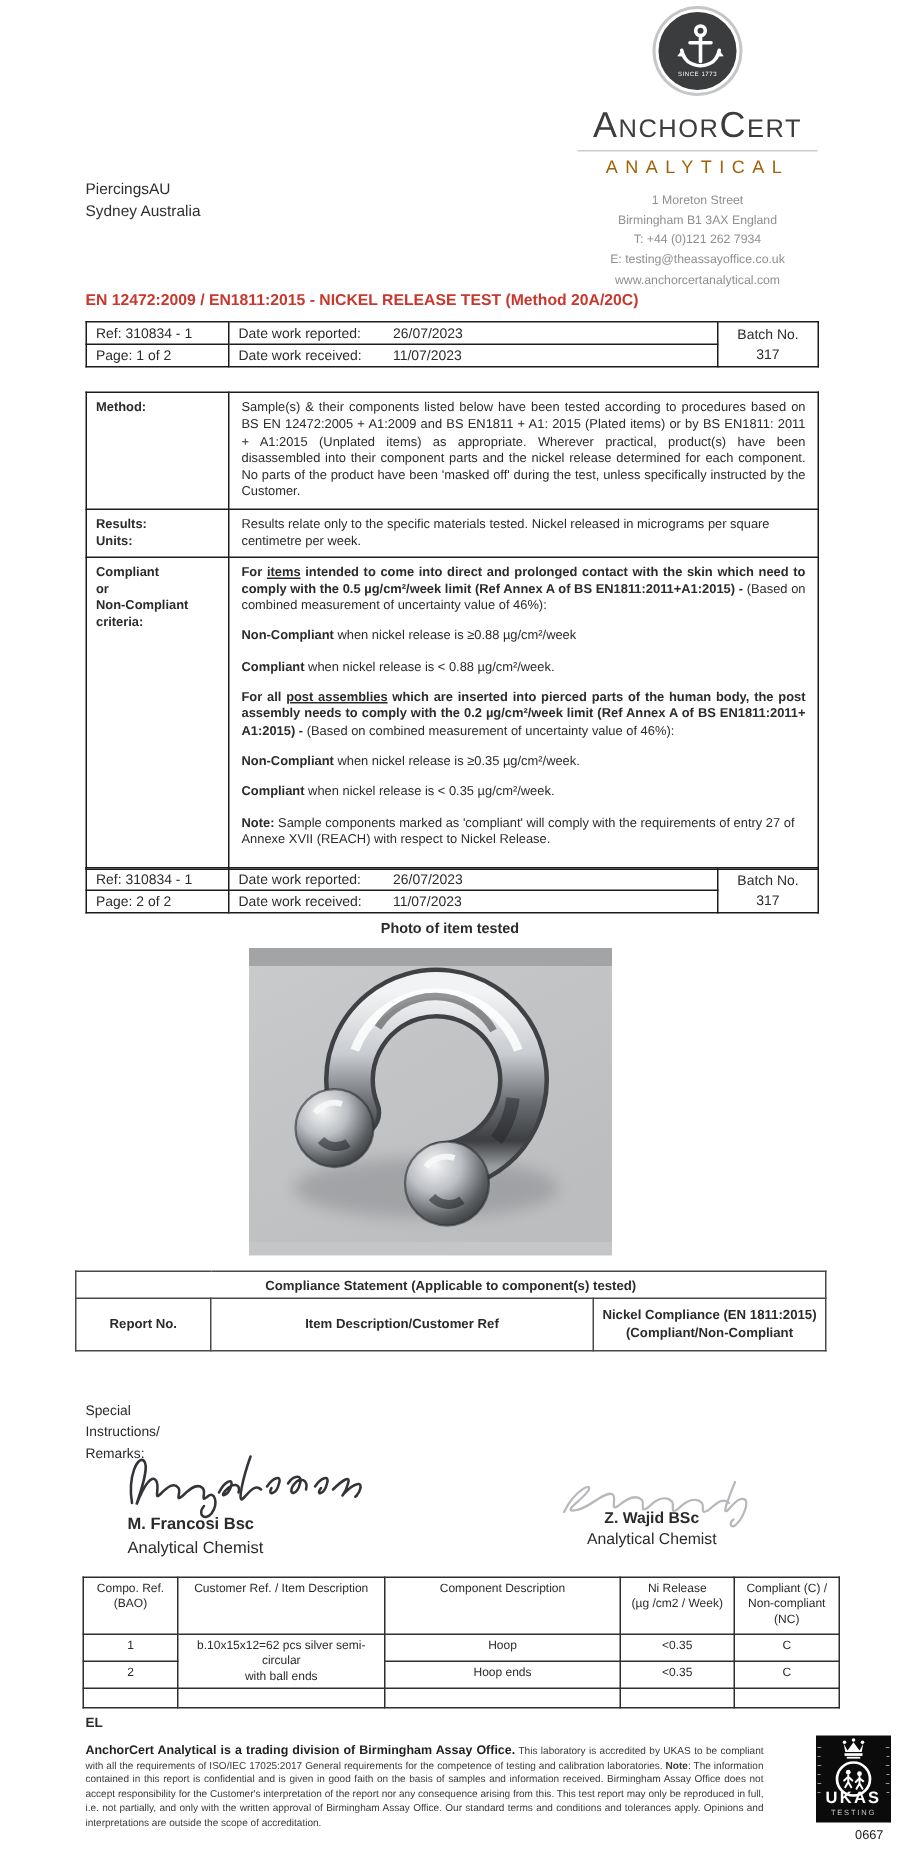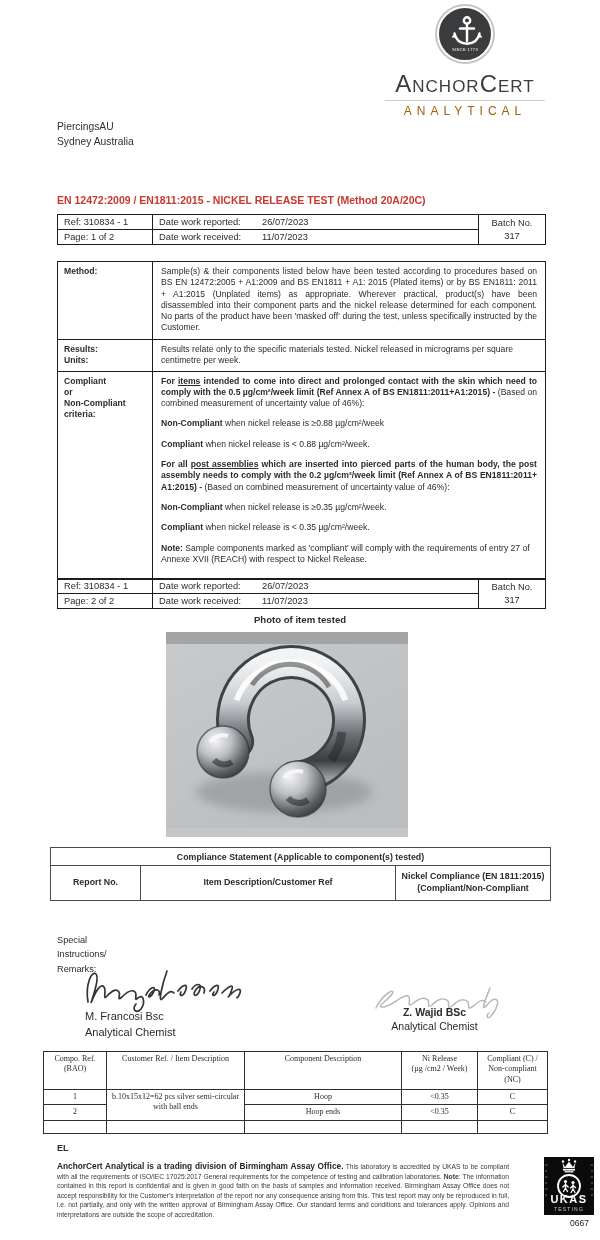--- a/index.html
+++ b/index.html
@@ -47,29 +47,29 @@
   .comp-state { left:50px; top:847px; width:500px; }
   .comp-state td { border:1px solid #4a4a4a; text-align:center; font-size:8.8px; font-weight:bold; padding:2px 4px; vertical-align:middle; overflow:hidden; }
   .comp-state .ttl { height:18px; }
   .comp-state .hdr td { height:35px; line-height:1.35; white-space:pre-line; }
   .comp-state .row td { height:32px; }
   .comp-state .desc { font-size:8px; }
 
   
   .special { left:57px; top:933px; font-size:9.2px; line-height:1.55; }
   .sig1 { left:80px; top:958px; }
-  .sig1-name { left:85px; top:1010px; font-size:11px; font-weight:normal; }
+  .sig1-name { left:85px; top:1010px; font-size:11px; font-weight:bold; }
   .sig1-title { left:85px; top:1026px; font-size:11px; }
   .sig2 { left:368px; top:982px; }
   .sig2-block { left:352px; top:1006px; width:165px; text-align:center; }
   .sig2-name { font-size:10.5px; font-weight:bold; }
   .sig2-title { font-size:10.5px; margin-top:2px; }
 
   
-  .comp-table { left:43px; top:1051px; width:504px; position:absolute;font-family:Liberation Serif, serif; }
+  .comp-table { left:55px; top:1051px; width:504px; position:absolute; }
   .comp-table td { border:1px solid #2e2e2e; font-size:8px; text-align:center; vertical-align:top; padding:2px 3px; overflow:hidden; line-height:1.3; }
   .comp-table .hrow td { height:38px; white-space:pre-line; }
   .comp-table .drow td { height:14px; }
   .comp-table .desc2 { white-space:pre-line; }
   .comp-table .pad td { height:13px; border-top:1px solid #2e2e2e; }
 
   .el { left:57px; top:1143px; font-size:9px; font-weight:bold; }
 
   
   .footer-text { left:57px; top:1162px; width:452px; font-size:6.7px; line-height:9.5px; text-align:justify; color:#3a3a3a; }
@@ -94,20 +94,27 @@
         <path d="M7.5 20.5 C9 28 14 30.5 20 30.8 C26 30.5 31 28 32.5 20.5"></path>
       </g>
       <path d="M7.5 20.5 L4.5 24.5 L10.5 24.8 Z" fill="#ffffff"></path>
       <path d="M32.5 20.5 L35.5 24.5 L29.5 24.8 Z" fill="#ffffff"></path>
     </svg>
     <div class="since">SINCE 1773</div>
   </div>
   <div class="brand">AnchorCert</div>
   <div class="brand-rule"></div>
   <div class="brand-sub">ANALYTICAL</div>
+  <div class="addr">
+    <div>1 Moreton Street</div>
+    <div>Birmingham B1 3AX England</div>
+    <div>T: +44 (0)121 262 7934</div>
+    <div>E: testing@theassayoffice.co.uk</div>
+    <div>www.anchorcertanalytical.com</div>
+  </div>
 </div>
 
 <div class="abs customer">
   <div>PiercingsAU</div>
   <div>Sydney Australia</div>
 </div>
 
 <div class="abs report-title">EN 12472:2009 / EN1811:2015 - NICKEL RELEASE TEST (Method 20A/20C)</div>
 
 <table class="abs bt ref-table" style="left:57px; top:214px;">

